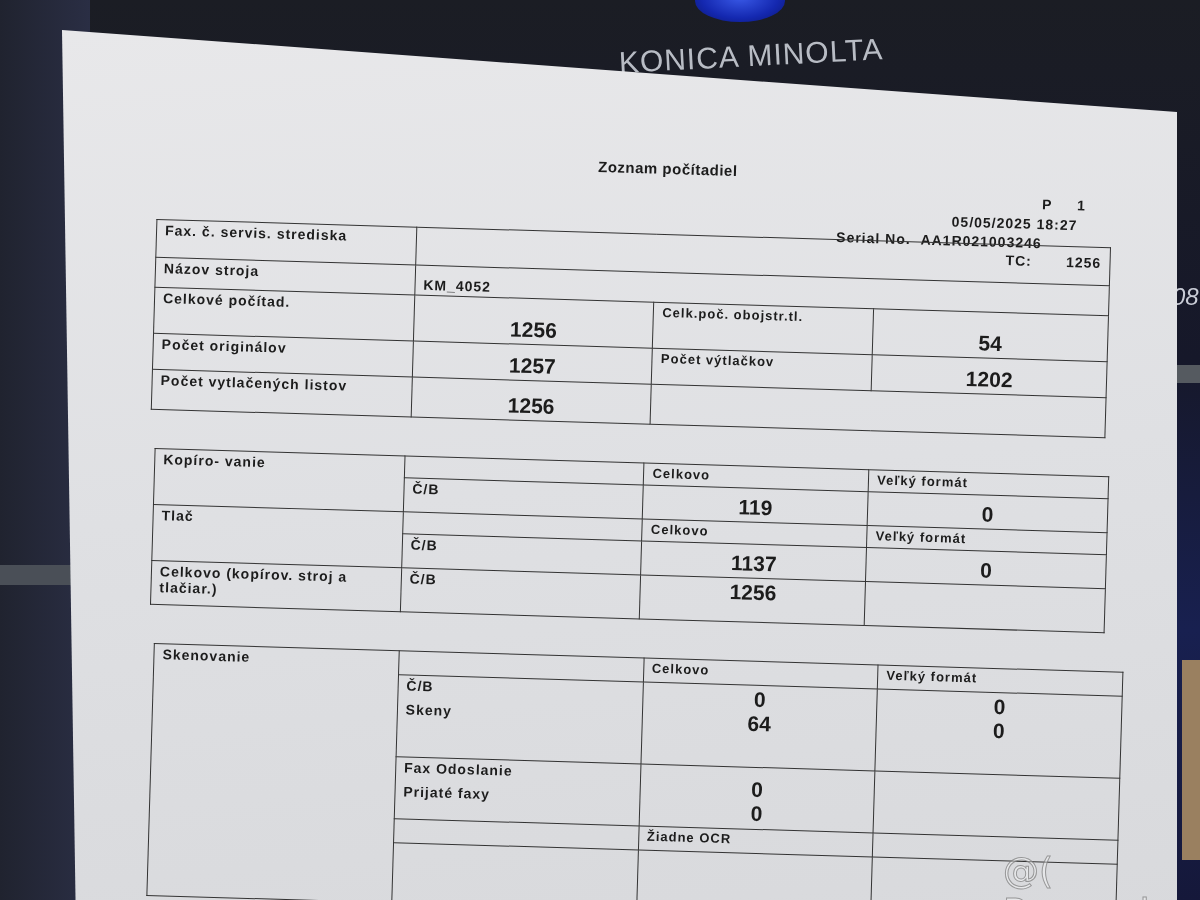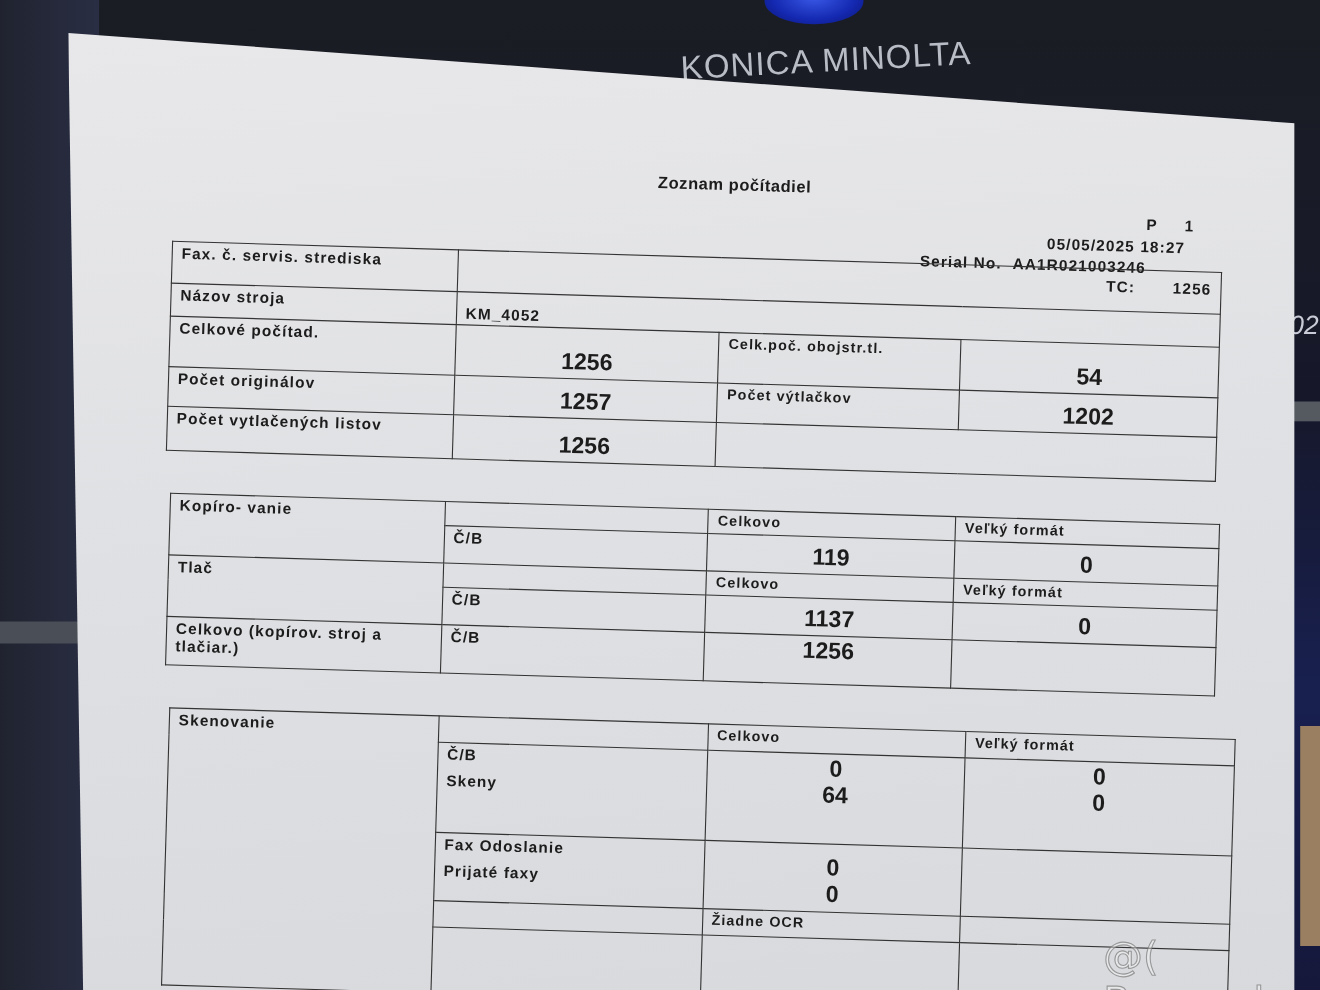--- a/index.html
+++ b/index.html
@@ -65,21 +65,21 @@
 </head>
 <body>
 
 <div class="printer-body"></div>
 <div class="left-dark"></div>
 <div class="gray-band"></div>
 <div class="gray-band-r"></div>
 <div class="right-wood"></div>
 <div class="blue-button"></div>
 <div class="brand-logo">KONICA MINOLTA</div>
-<div class="side-number">02</div>
+<div class="side-number">08</div>
 
 <div class="paper"></div>
 
 <div class="sheet">
   <div class="doc-title">Zoznam počítadiel</div>
   <div class="meta meta-page">
     <span>P</span>&nbsp;&nbsp;&nbsp;&nbsp;&nbsp;<span>1</span>
   </div>
   <div class="meta meta-date">
     <span>05/05/2025</span> <span>18:27</span>

